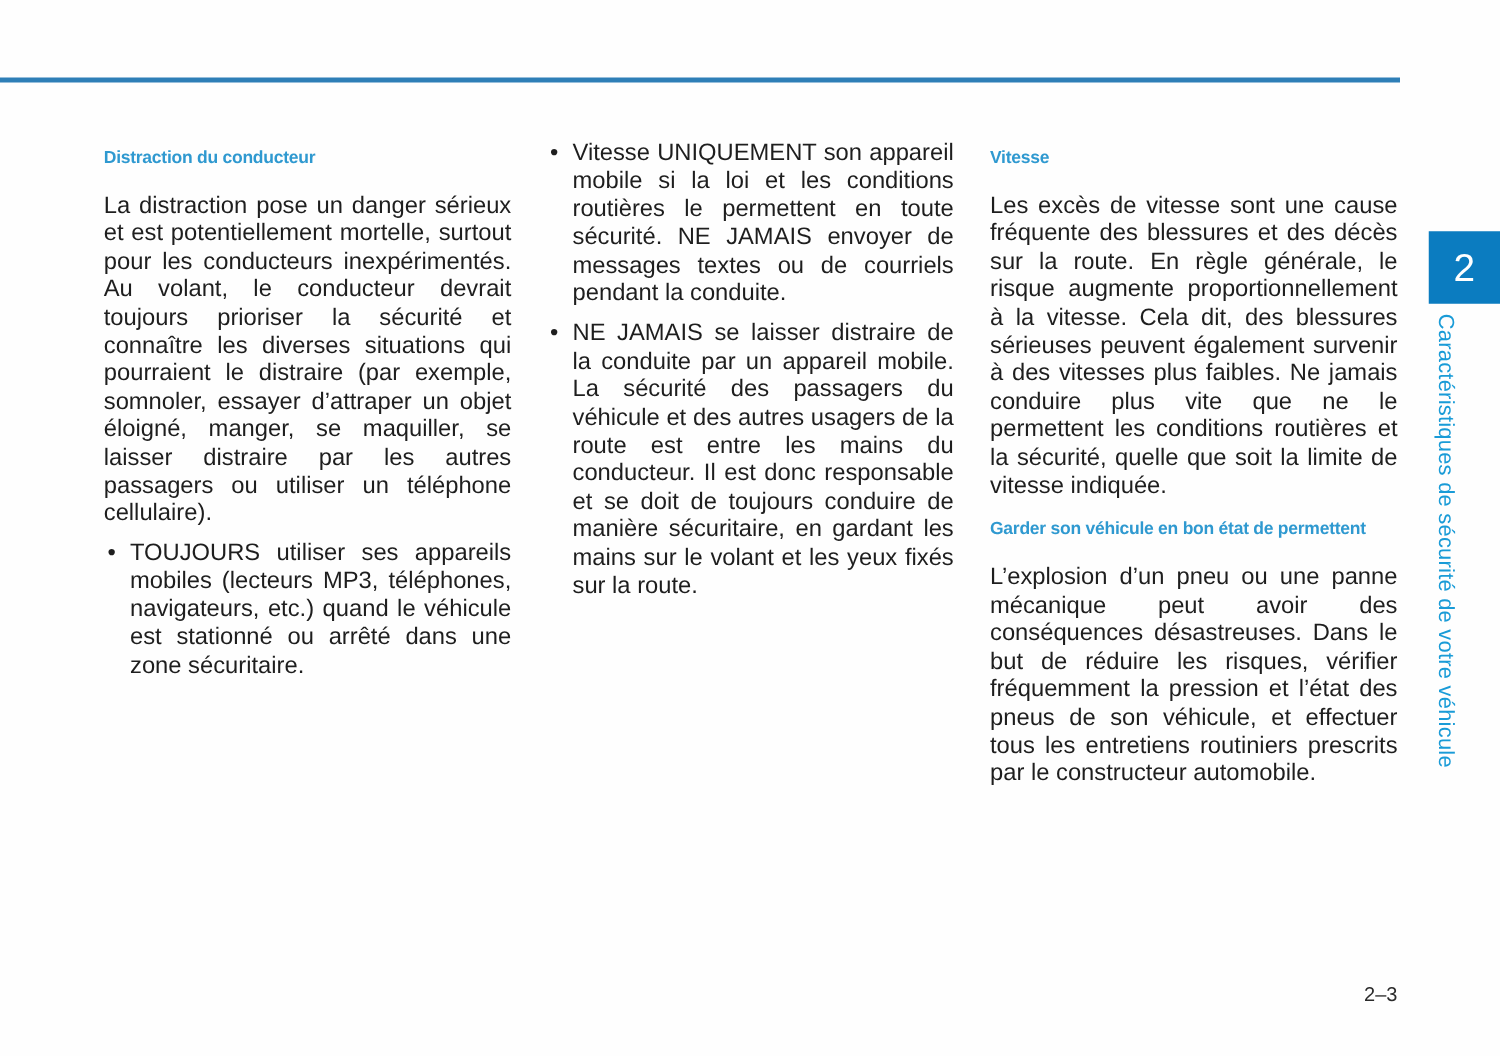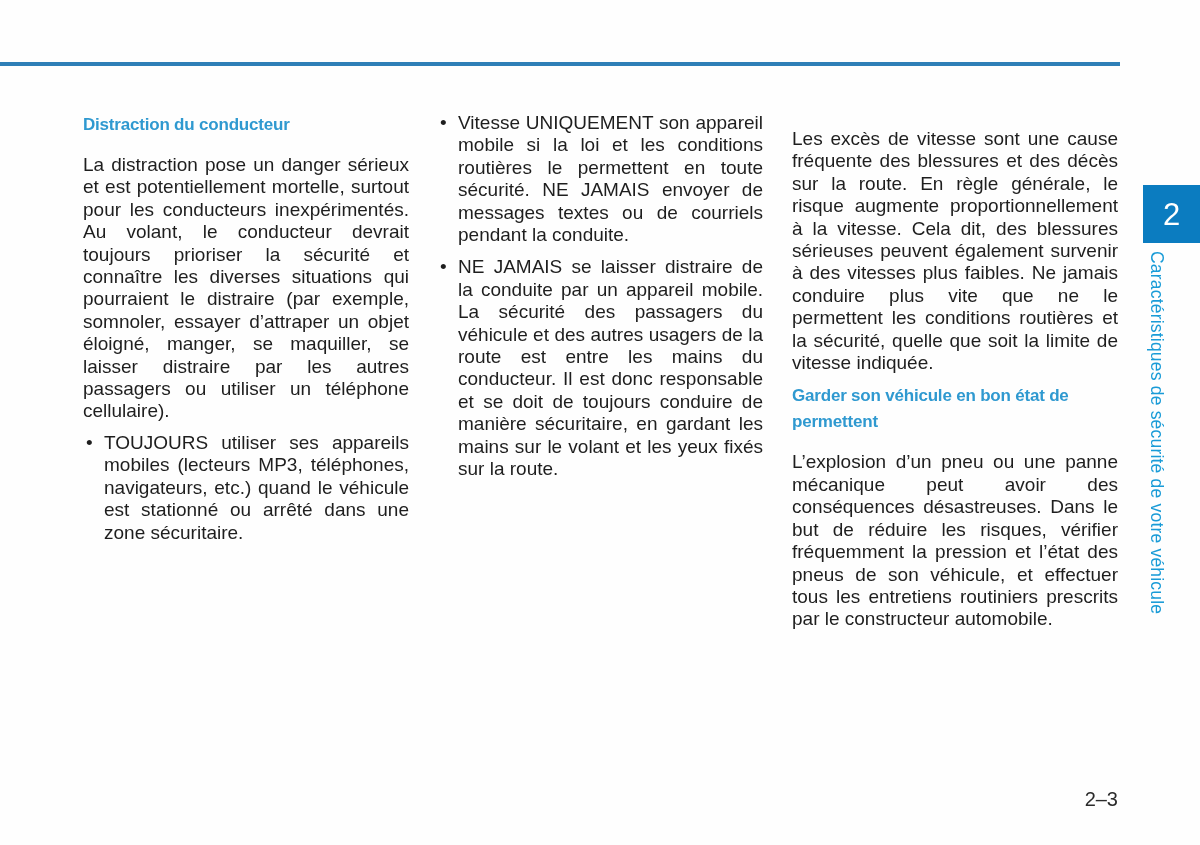--- a/index.html
+++ b/index.html
@@ -11,27 +11,27 @@
   }
   html,body{margin:0;padding:0;background:#ffffff;}
   body{width:1200px;height:845px;font-family:"Liberation Sans", sans-serif;}
   .page{position:relative;width:1200px;height:845px;background:#fefefe;overflow:hidden;}
   .top-rule{position:absolute;left:0;top:62px;width:1120px;height:4px;background:var(--rule-blue);}
   .col{position:absolute;top:112px;width:326px;color:var(--body-text);font-size:19px;line-height:22.4px;}
   .col-1{left:83px;}
   .col-2{left:437px;}
   .col-3{left:792px;}
   .col p{margin:16px 0 9px 0;text-align:justify;}
-  h2.sec-heading{margin:0 0 9px 0;font-size:17px;line-height:26px;font-weight:bold;color:var(--heading-blue);letter-spacing:-0.2px;}
+  h2.sec-heading{margin:0 0 9px 0;font-size:14px;line-height:26px;font-weight:bold;color:var(--heading-blue);letter-spacing:-0.2px;}
   .sec-gap{margin-top:27px;}
   .bullet{position:relative;padding-left:21px;margin:0 0 10px 0;text-align:justify;}
   .bullet-marker{position:absolute;left:3px;top:0;}
   .chapter-tab{position:absolute;left:1143px;top:185px;width:57px;height:58px;background:var(--tab-blue);color:#ffffff;display:flex;align-items:center;justify-content:center;font-size:31px;line-height:1;}
   .sidebar-title{position:absolute;left:1146px;top:251px;writing-mode:vertical-rl;text-orientation:mixed;font-size:17.5px;letter-spacing:0.2px;color:var(--sidebar-blue);white-space:nowrap;}
-  .page-number{position:absolute;right:82px;top:788px;font-size:20px;color:#2b2b2b;}
+  .page-number{position:absolute;right:82px;top:788px;font-size:16px;color:#2b2b2b;}
 </style>
 </head>
 <body>
 
 <div class="page">
 
   <div class="top-rule"></div>
 
   <section class="col col-1">
     <h2 class="sec-heading">Distraction du conducteur</h2>
@@ -47,20 +47,21 @@
       <span class="bullet-marker">•</span>
       <span>Vitesse UNIQUEMENT son appareil mobile si la loi et les conditions routières le permettent en toute sécurité. NE JAMAIS envoyer de messages textes ou de courriels pendant la conduite.</span>
     </div>
     <div class="bullet">
       <span class="bullet-marker">•</span>
       <span>NE JAMAIS se laisser distraire de la conduite par un appareil mobile. La sécurité des passagers du véhicule et des autres usagers de la route est entre les mains du conducteur. Il est donc responsable et se doit de toujours conduire de manière sécuritaire, en gardant les mains sur le volant et les yeux fixés sur la route.</span>
     </div>
   </section>
 
   <section class="col col-3">
+    <h2 class="sec-heading">Vitesse</h2>
     <p>Les excès de vitesse sont une cause fréquente des blessures et des décès sur la route. En règle générale, le risque augmente proportionnellement à la vitesse. Cela dit, des blessures sérieuses peuvent également survenir à des vitesses plus faibles. Ne jamais conduire plus vite que ne le permettent les conditions routières et la sécurité, quelle que soit la limite de vitesse indiquée.</p>
     <h2 class="sec-heading sec-gap">Garder son véhicule en bon état de permettent</h2>
     <p>L’explosion d’un pneu ou une panne mécanique peut avoir des conséquences désastreuses. Dans le but de réduire les risques, vérifier fréquemment la pression et l’état des pneus de son véhicule, et effectuer tous les entretiens routiniers prescrits par le constructeur automobile.</p>
   </section>
 
   <aside>
     <div class="chapter-tab">
       <span>2</span>
     </div>
     <div class="sidebar-title">Caractéristiques de sécurité de votre véhicule</div>

